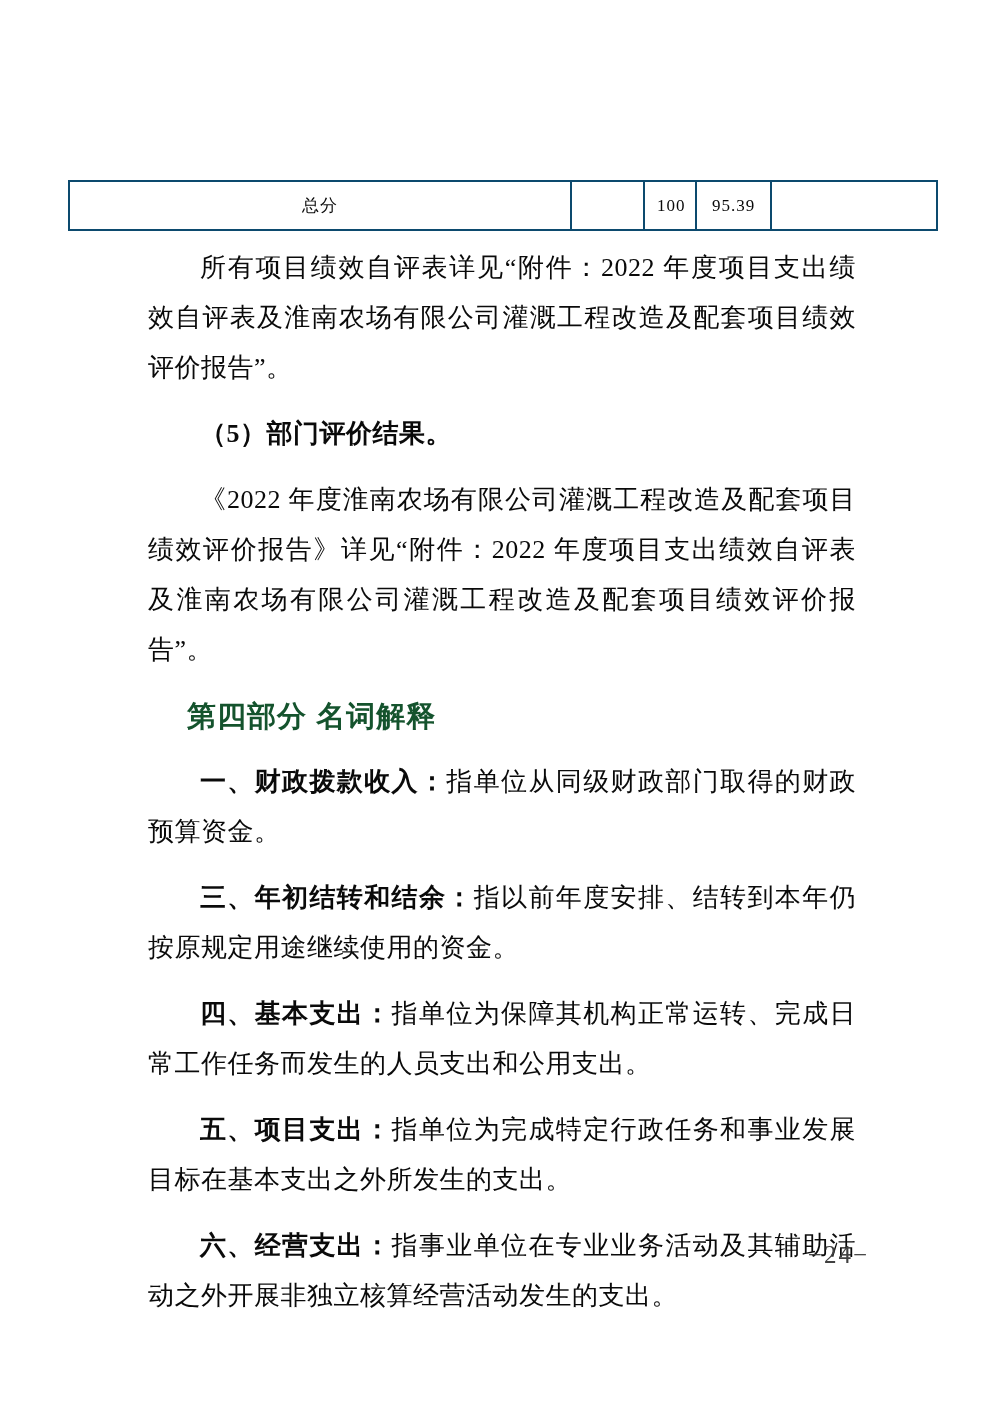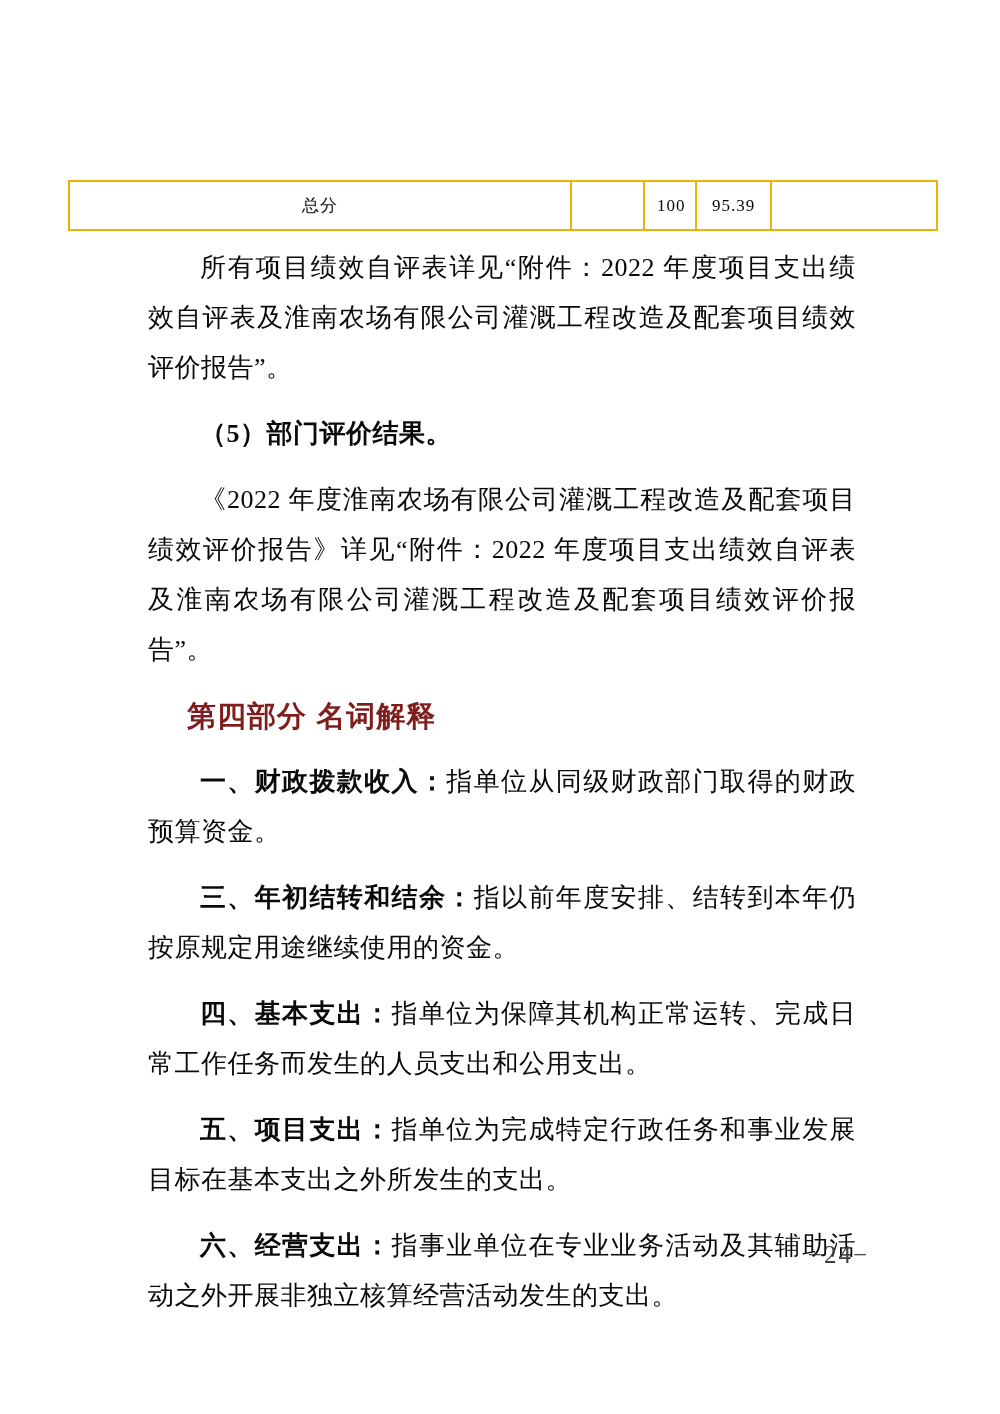--- a/index.html
+++ b/index.html
@@ -13,21 +13,21 @@
     overflow:hidden;
   }
   
   table.score-table{
     position:absolute;left:68px;top:180px;
     width:868px;height:44px;
     border-collapse:collapse;table-layout:fixed;
     background:#fff;
   }
   table.score-table td{
-    border:2px solid #eab308;
+    border:2px solid #0c4a6e;
     text-align:center;vertical-align:middle;
     font-size:17px;
     padding:12px;
     letter-spacing:1px;
     font-family:"Liberation Serif","DejaVu Serif",serif;
   }
   
   .content{
     position:absolute;left:132px;top:227px;width:740px;
   }
@@ -41,21 +41,21 @@
   }
   .para .lead{font-weight:bold;}
   .section-heading{
     margin:0;
     font-size:29px;
     line-height:50px;
     text-indent:1.9em;
     font-family:"Liberation Sans","DejaVu Sans",sans-serif;
     font-weight:bold;
     letter-spacing:1px;
-    color:#7f1d1d;
+    color:#14532d;
   }
   
   .page-number{
     position:absolute;
     top:1241px;right:131px;
     font-size:25px;
     letter-spacing:2px;
     color:#404040;
   }
 </style>

